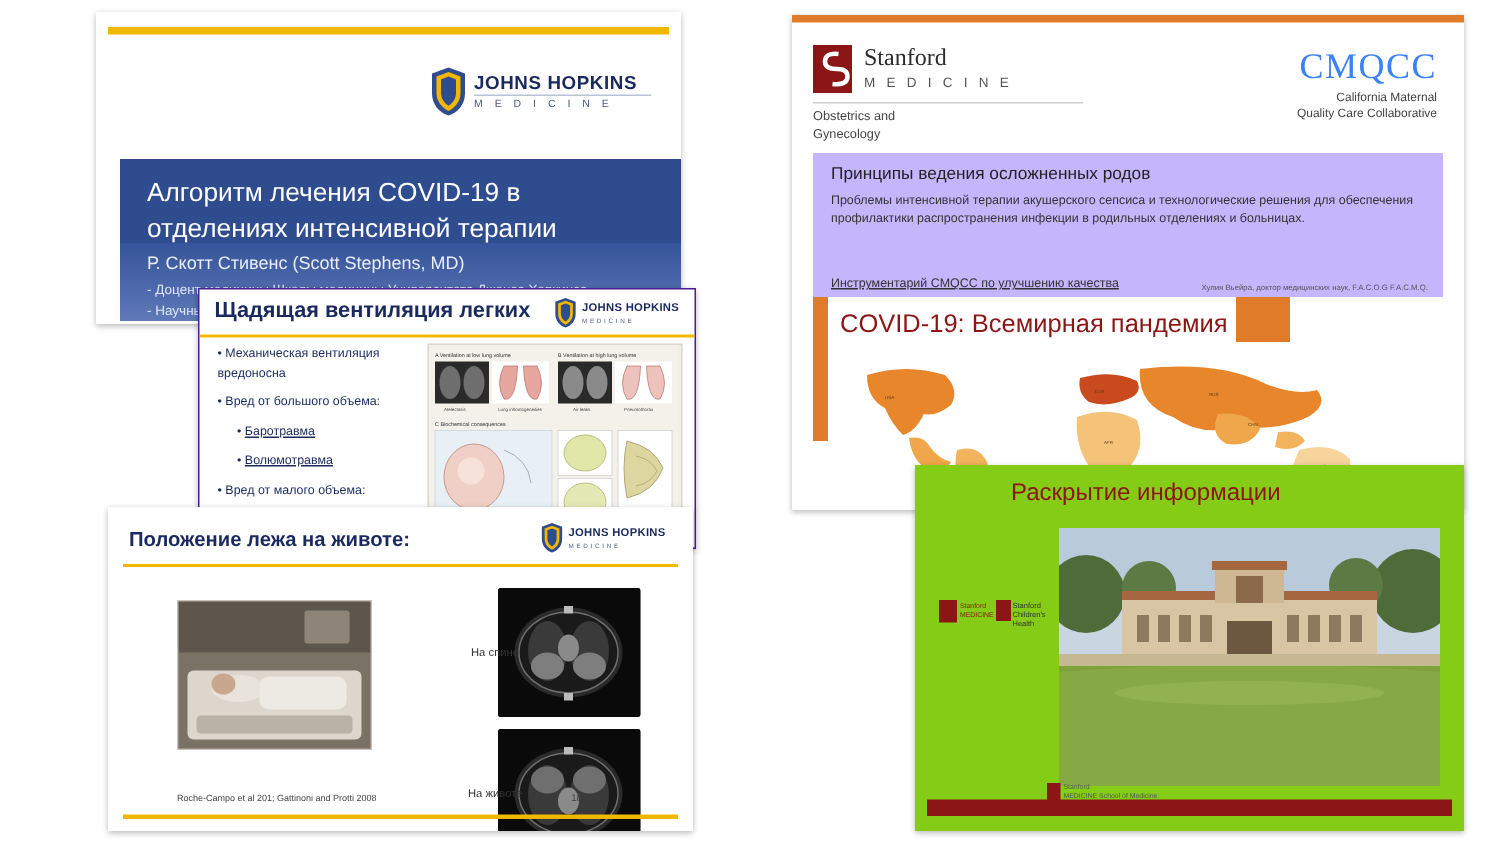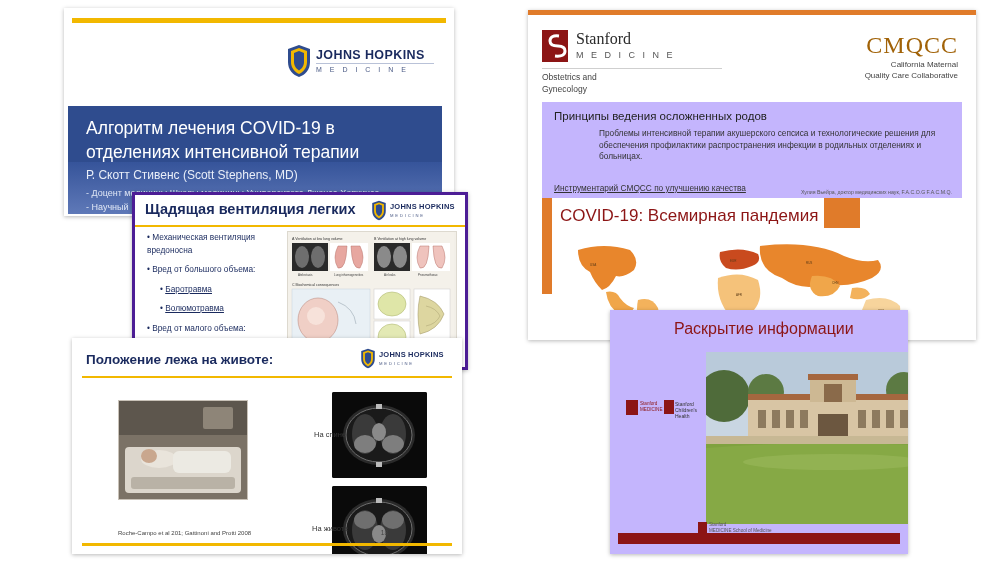--- a/index.html
+++ b/index.html
@@ -19,29 +19,29 @@
   #jh-title{left:64px;top:8px;width:390px;height:208px;background:#ffffff;}
   #jh-title .topbar{position:absolute;left:8px;top:10px;width:374px;height:5px;background:#f2b800;}
   #jh-title .jhlogo{position:absolute;right:18px;top:36px;width:150px;height:40px;}
 
   .jh-shield{position:absolute;left:0;top:0;width:26px;height:34px;}
   .jh-shield svg{display:block;}
   .jh-word{position:absolute;left:30px;top:4px;font-size:12.5px;letter-spacing:.4px;color:#1a2a5e;font-weight:bold;}
   .jh-sub{position:absolute;left:30px;top:22px;font-size:7px;letter-spacing:3px;color:#4a5a85;}
   .jh-rule{position:absolute;left:30px;top:19px;width:118px;height:1px;background:#b9c2d8;}
 
-  #jh-title .bluebox{position:absolute;left:4px;top:98px;width:374px;height:108px;
+  #jh-title .bluebox{position:absolute;left:16px;top:98px;width:374px;height:108px;
       background:linear-gradient(180deg,#2f4c8e 0%,#2f4c8e 52%,#36549a 52%,#5f79b8 100%);}
   #jh-title .bluebox .t1{position:absolute;left:18px;top:10px;right:14px;color:#fff;font-size:17.5px;line-height:24px;}
   #jh-title .bluebox .t2{position:absolute;left:18px;top:62px;color:#e9eef8;font-size:12px;}
   #jh-title .bluebox .t3{position:absolute;left:18px;top:82px;color:#dfe6f5;font-size:9px;}
   #jh-title .bluebox .t4{position:absolute;left:18px;top:96px;color:#dfe6f5;font-size:9px;}
 
   
-  #jh-vent{left:132px;top:192px;width:330px;height:172px;border:3px solid #4c1d95;}
+  #jh-vent{left:132px;top:192px;width:330px;height:172px;border:1px solid #4c1d95;}
   #jh-vent .hdr{position:absolute;left:0;top:0;width:100%;height:30px;border-bottom:2px solid #f2b800;}
   #jh-vent .hdr .ttl{position:absolute;left:10px;top:6px;font-size:14.5px;color:#1a2a5e;font-weight:bold;}
   #jh-vent .minilogo{position:absolute;right:6px;top:5px;width:88px;height:22px;}
   .jh-shield-s{position:absolute;left:0;top:0;width:16px;height:21px;}
   .jh-word-s{position:absolute;left:19px;top:2px;font-size:7.5px;letter-spacing:.2px;color:#1a2a5e;font-weight:bold;}
   .jh-sub-s{position:absolute;left:19px;top:13px;font-size:4.2px;letter-spacing:1.8px;color:#4a5a85;}
 
   #jh-vent .bullets{position:absolute;left:12px;top:36px;width:135px;font-size:8.3px;color:#1a2a5e;line-height:12.5px;}
   #jh-vent .bullets .b{margin-bottom:7px;}
   #jh-vent .bullets .sub{margin-left:13px;}
@@ -68,36 +68,36 @@
   #st-main{left:528px;top:10px;width:448px;height:330px;background:#ffffff;}
   #st-main .topstripe{position:absolute;left:0;top:0;width:100%;height:5px;background:#e07b2a;}
   #st-main .sblock{position:absolute;left:14px;top:20px;width:26px;height:32px;background:#8c1515;}
   #st-main .stanford{position:absolute;left:48px;top:20px;font-size:16px;color:#2b2b2b;font-family:"Liberation Serif",serif;}
   #st-main .medicine{position:absolute;left:48px;top:40px;font-size:9px;letter-spacing:2.5px;color:#555;}
   #st-main .deptline{position:absolute;left:14px;top:58px;width:180px;height:1px;background:#cfcfcf;}
   #st-main .dept1{position:absolute;left:14px;top:62px;font-size:8.5px;color:#444;}
   #st-main .dept2{position:absolute;left:14px;top:74px;font-size:8.5px;color:#444;}
 
   #st-main .cmqcc{position:absolute;right:18px;top:22px;text-align:right;}
-  #st-main .cmqcc .big{font-size:24px;letter-spacing:1px;color:#a16207;font-family:"Liberation Serif",serif;}
+  #st-main .cmqcc .big{font-size:24px;letter-spacing:1px;color:#3b82f6;font-family:"Liberation Serif",serif;}
   #st-main .cmqcc .l{font-size:8px;color:#444;line-height:11px;}
 
   #st-main .graybox{position:absolute;left:14px;top:92px;right:14px;height:96px;background:#c4b5fd;}
   #st-main .graybox .h{position:absolute;left:12px;top:8px;font-size:11.5px;color:#222;}
-  #st-main .graybox .p{position:absolute;left:12px;top:26px;right:10px;font-size:8.3px;color:#333;line-height:11.5px;margin-left:45px;}
+  #st-main .graybox .p{position:absolute;left:12px;top:26px;right:10px;font-size:8.3px;color:#333;line-height:11.5px;}
   #st-main .graybox .q{position:absolute;left:12px;top:81px;font-size:8.3px;color:#333;text-decoration:underline;}
   #st-main .graybox .author{position:absolute;right:10px;bottom:3px;font-size:5.2px;color:#555;}
   #st-main .orangetab{position:absolute;left:0;top:96px;width:10px;height:96px;background:#e07b2a;}
   #st-main .orangetab2{position:absolute;left:296px;top:188px;width:36px;height:30px;background:#e07b2a;}
 
   #st-main .pandemic{position:absolute;left:32px;top:196px;font-size:17px;color:#8c1515;}
   #st-main .mapwrap{position:absolute;left:32px;top:226px;width:392px;height:96px;}
 
   
-  #st-disc{left:610px;top:310px;width:298px;height:244px;background:#c4b5fd;}
+  #st-disc{left:610px;top:310px;width:366px;height:244px;background:#84cc16;}
   #st-disc .ttl{position:absolute;left:64px;top:10px;font-size:16px;color:#8c1515;}
   #st-disc .photo{position:absolute;left:96px;top:42px;width:254px;height:172px;overflow:hidden;background:#8fa86a;}
   #st-disc .logos{position:absolute;left:16px;top:90px;width:66px;height:24px;}
   #st-disc .lmark{position:absolute;left:0;top:0;width:12px;height:15px;background:#8c1515;}
   #st-disc .ltxt{position:absolute;left:14px;top:1px;font-size:4.6px;color:#8c1515;line-height:6px;}
   #st-disc .lmark2{position:absolute;left:38px;top:0;width:10px;height:14px;background:#8c1515;}
   #st-disc .ltxt2{position:absolute;left:49px;top:1px;font-size:5px;color:#333;line-height:6px;}
   #st-disc .redbar{position:absolute;left:8px;bottom:10px;right:8px;height:11px;background:#8c1515;}
   #st-disc .footlogo{position:absolute;left:88px;bottom:18px;width:80px;height:14px;}
   #st-disc .fmark{position:absolute;left:0;top:0;width:9px;height:12px;background:#8c1515;}

